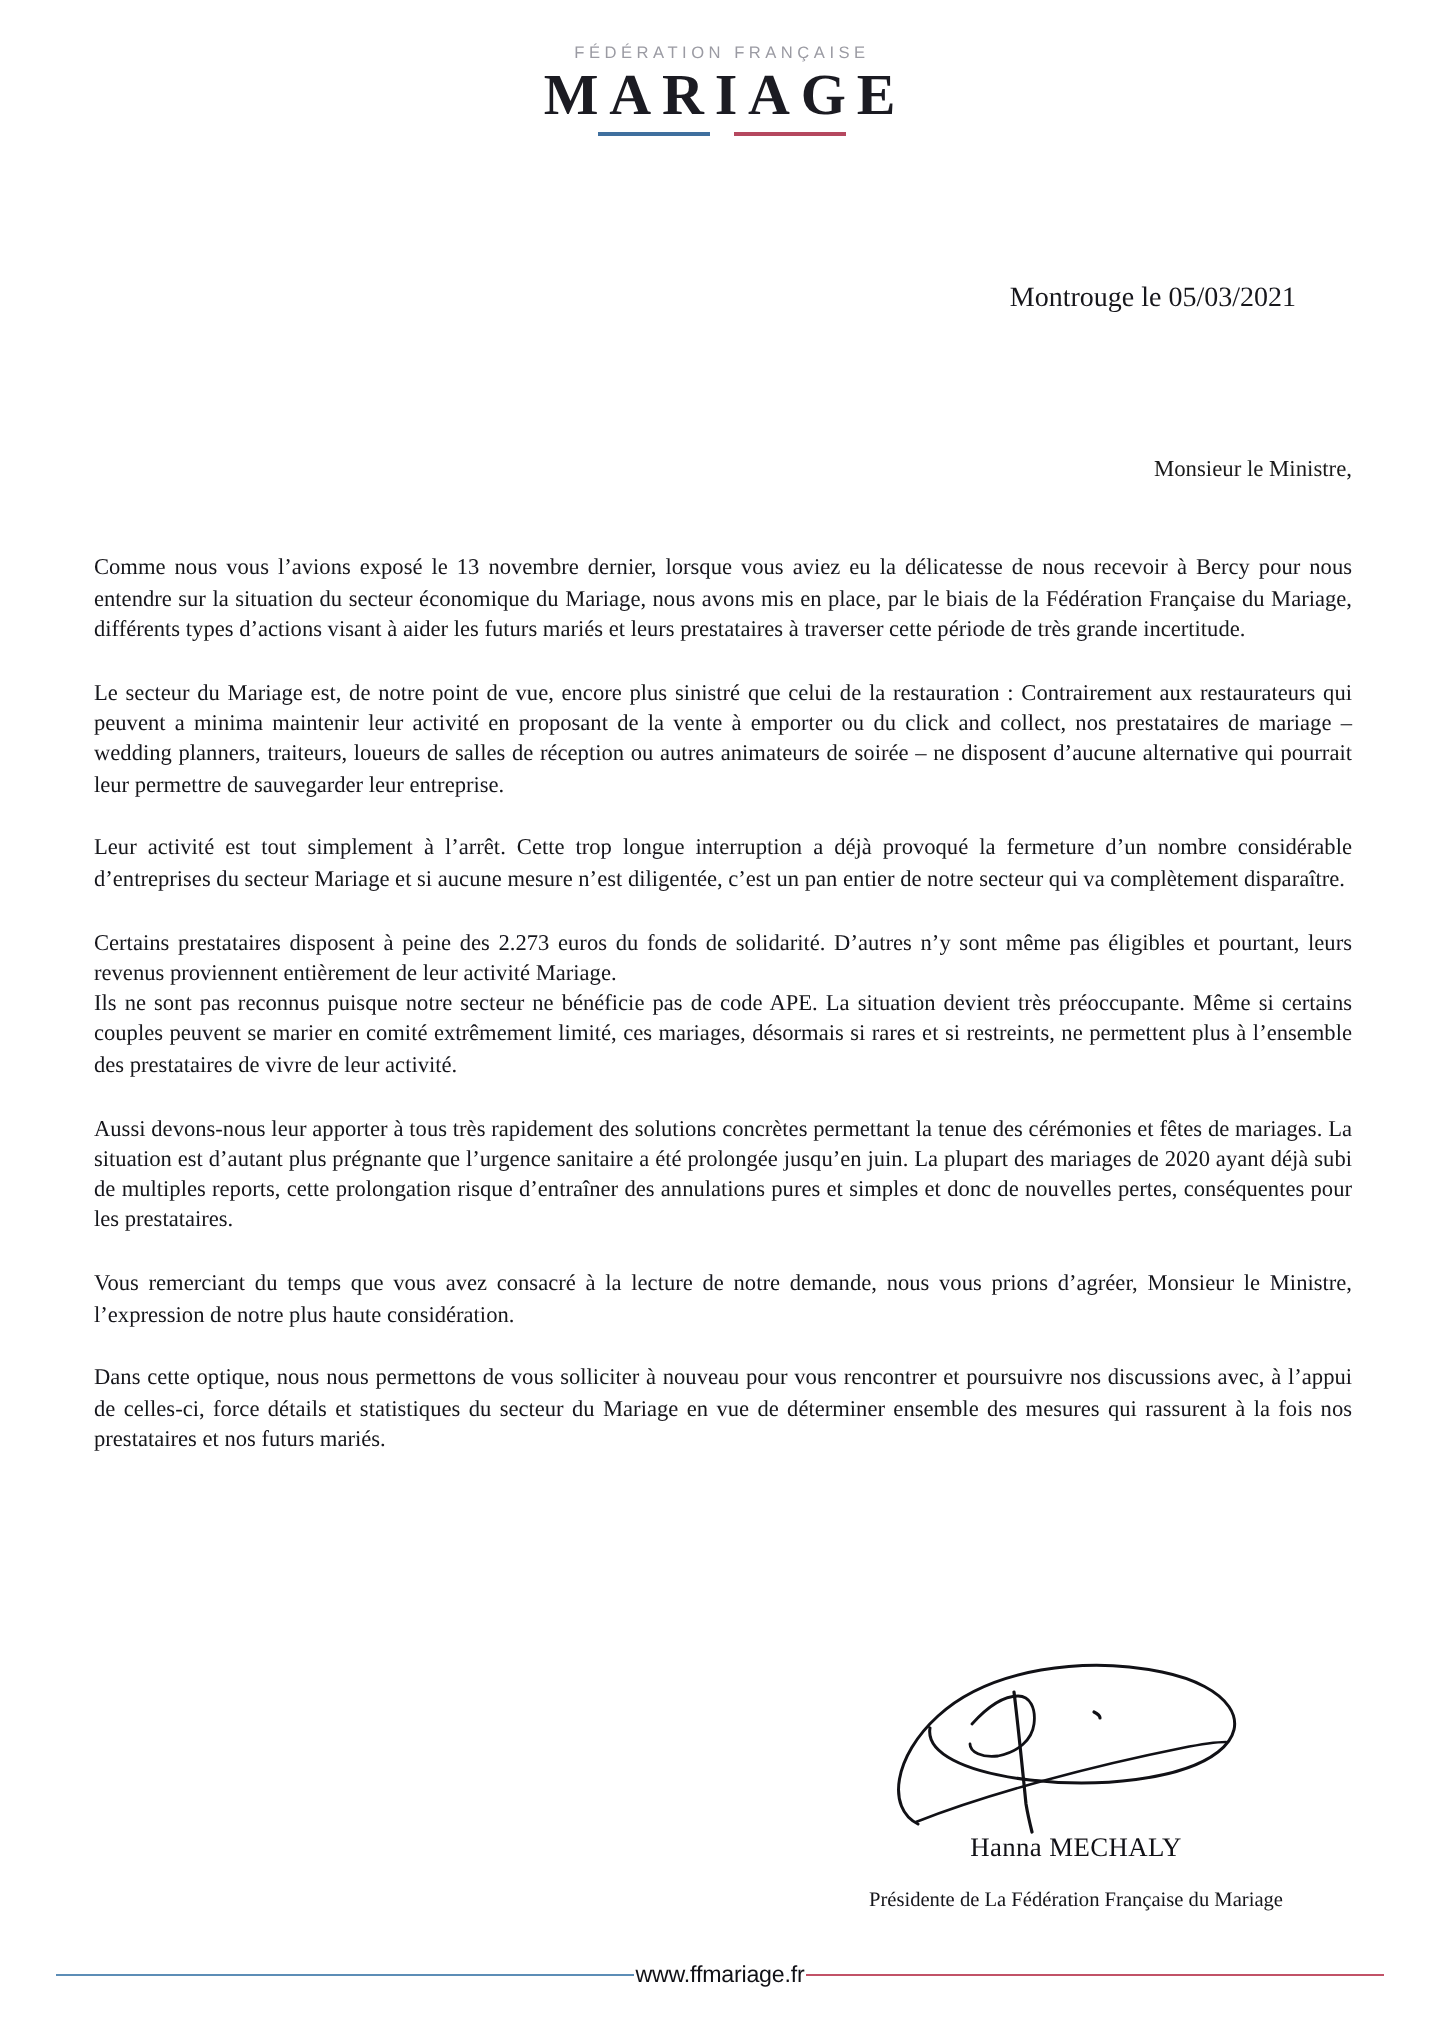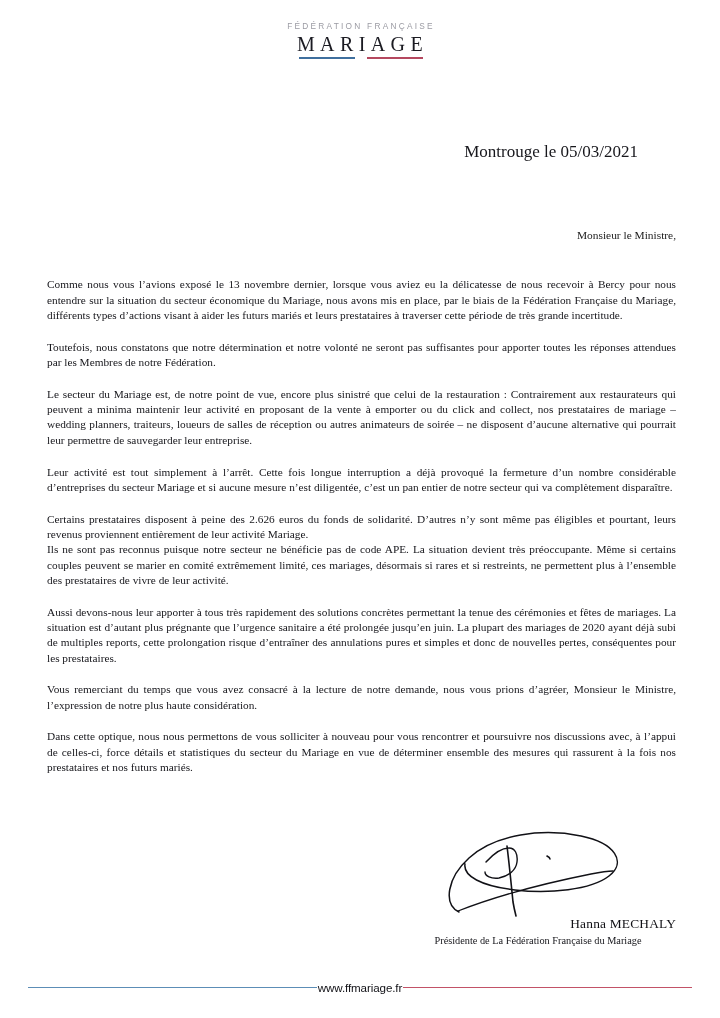--- a/index.html
+++ b/index.html
@@ -38,27 +38,27 @@
     letter-spacing: 2.25px;
     color: #9b9ba3;
     text-transform: uppercase;
     line-height: 1;
     margin-bottom: 4px;
     white-space: nowrap;
     padding-left: 2px;
   }
   .logo-main {
     font-family: "Liberation Serif", serif;
-    font-size: 20px;
+    font-size: 29px;
     letter-spacing: 5.4px;
     color: #1b1b22;
     line-height: 1;
     white-space: nowrap;
     padding-left: 5px;
-    font-weight: 400;
+    font-weight: 700;
   }
   .logo-rules {
     margin-top: 3px;
     display: flex;
     justify-content: center;
     align-items: center;
     gap: 12px;
     padding-left: 2px;
   }
   .rule-blue {
@@ -69,22 +69,22 @@
   .rule-red {
     width: 56px;
     height: 1.6px;
     background: #b5485f;
   }
 
   
   .date-line {
     position: absolute;
     top: 142px;
-    right: 82px;
-    font-size: 17px;
+    right: 72px;
+    font-size: 14px;
     color: #17171c;
     white-space: nowrap;
   }
 
   
   .letter-body {
     position: absolute;
     top: 228px;
     left: 47px;
     width: 629px;
@@ -120,26 +120,25 @@
   .sig-mark svg {
     display: block;
     margin: 0 auto;
   }
   .sig-name {
     font-size: 13.4px;
     letter-spacing: 0.2px;
     color: #111116;
     margin-top: 0px;
     line-height: 1.2;
-    text-align: right;
   }
   .sig-role {
     font-size: 10.3px;
     color: #15151a;
-    margin-top: 3px;
+    margin-top: 13px;
     line-height: 1.2;
     font-family: Liberation Serif, serif;
   }
 
   
   .footer {
     position: absolute;
     bottom: 24px;
     left: 28px;
     right: 28px;
@@ -180,24 +179,23 @@
       </div>
     </div>
   </div>
 
   <div class="date-line">Montrouge le 05/03/2021</div>
 
   <div class="letter-body">
     <p class="salutation">Monsieur le Ministre,</p>
 
     <p class="para">Comme nous vous l’avions exposé le 13 novembre dernier, lorsque vous aviez eu la délicatesse de nous recevoir à Bercy pour nous entendre sur la situation du secteur économique du Mariage, nous avons mis en place, par le biais de la Fédération Française du Mariage, différents types d’actions visant à aider les futurs mariés et leurs prestataires à traverser cette période de très grande incertitude.</p>
-    <p class="para">Toutefois, nous constatons que notre détermination et notre volonté ne seront pas suffisantes pour apporter toutes les réponses attendues par les Membres de notre Fédération.</p>
     <p class="para">Le secteur du Mariage est, de notre point de vue, encore plus sinistré que celui de la restauration : Contrairement aux restaurateurs qui peuvent a minima maintenir leur activité en proposant de la vente à emporter ou du click and collect, nos prestataires de mariage – wedding planners, traiteurs, loueurs de salles de réception ou autres animateurs de soirée – ne disposent d’aucune alternative qui pourrait leur permettre de sauvegarder leur entreprise.</p>
-    <p class="para">Leur activité est tout simplement à l’arrêt. Cette fois longue interruption a déjà provoqué la fermeture d’un nombre considérable d’entreprises du secteur Mariage et si aucune mesure n’est diligentée, c’est un pan entier de notre secteur qui va complètement disparaître.</p>
-    <p class="para" style="margin-bottom:0;">Certains prestataires disposent à peine des 2.626 euros du fonds de solidarité. D’autres n’y sont même pas éligibles et pourtant, leurs revenus proviennent entièrement de leur activité Mariage.</p>
+    <p class="para">Leur activité est tout simplement à l’arrêt. Cette trop longue interruption a déjà provoqué la fermeture d’un nombre considérable d’entreprises du secteur Mariage et si aucune mesure n’est diligentée, c’est un pan entier de notre secteur qui va complètement disparaître.</p>
+    <p class="para" style="margin-bottom:0;">Certains prestataires disposent à peine des 2.273 euros du fonds de solidarité. D’autres n’y sont même pas éligibles et pourtant, leurs revenus proviennent entièrement de leur activité Mariage.</p>
     <p class="para">Ils ne sont pas reconnus puisque notre secteur ne bénéficie pas de code APE. La situation devient très préoccupante. Même si certains couples peuvent se marier en comité extrêmement limité, ces mariages, désormais si rares et si restreints, ne permettent plus à l’ensemble des prestataires de vivre de leur activité.</p>
     <p class="para">Aussi devons-nous leur apporter à tous très rapidement des solutions concrètes permettant la tenue des cérémonies et fêtes de mariages. La situation est d’autant plus prégnante que l’urgence sanitaire a été prolongée jusqu’en juin. La plupart des mariages de 2020 ayant déjà subi de multiples reports, cette prolongation risque d’entraîner des annulations pures et simples et donc de nouvelles pertes, conséquentes pour les prestataires.</p>
     <p class="para">Vous remerciant du temps que vous avez consacré à la lecture de notre demande, nous vous prions d’agréer, Monsieur le Ministre, l’expression de notre plus haute considération.</p>
     <p class="para">Dans cette optique, nous nous permettons de vous solliciter à nouveau pour vous rencontrer et poursuivre nos discussions avec, à l’appui de celles-ci, force détails et statistiques du secteur du Mariage en vue de déterminer ensemble des mesures qui rassurent à la fois nos prestataires et nos futurs mariés.</p>
   </div>
 
   <div class="signature-block">
     <div class="sig-mark">
       <svg width="230" height="92" viewBox="0 0 230 92" fill="none" xmlns="http://www.w3.org/2000/svg">
         <path d="M36 84 C 20 76, 24 50, 46 30 C 72 6, 120 0, 158 8

